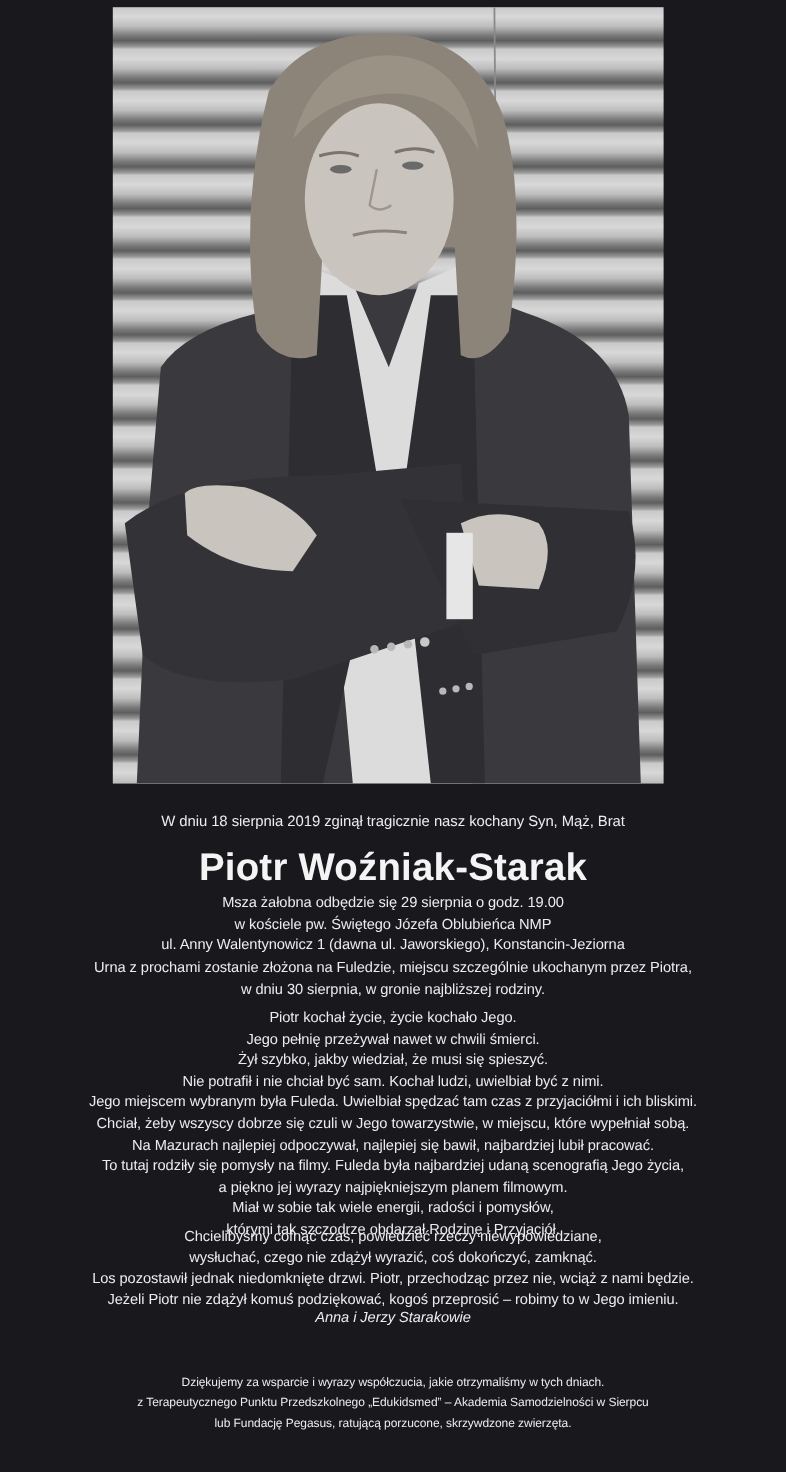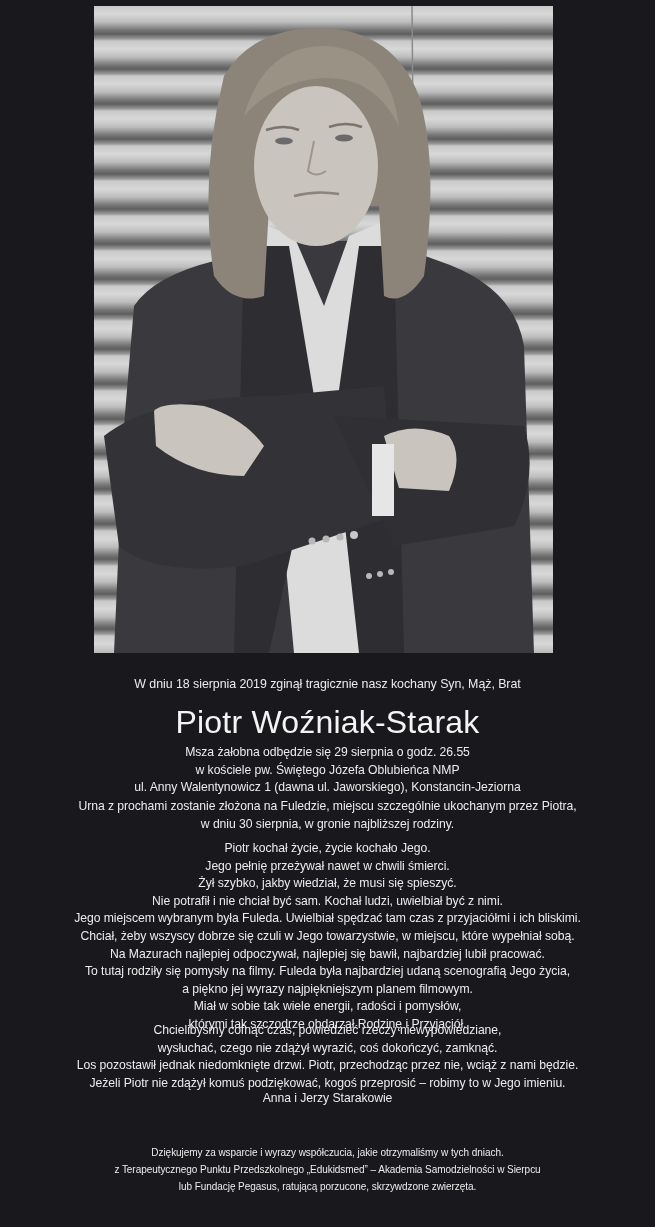--- a/index.html
+++ b/index.html
@@ -16,28 +16,28 @@
     background:
       repeating-linear-gradient(180deg,
         #c9c9c9 0px, #d8d8d8 8px, #bdbdbd 16px, #777 24px, #5e5e5e 28px, #9a9a9a 33px, #c9c9c9 35px);
   }
   .photo svg { position: absolute; left: 0; top: 0; }
   .text-block { position: absolute; left: 0; width: 655px; text-align: center; }
   .line { display: block; font-size: 12.2px; line-height: 17.6px; white-space: nowrap; letter-spacing: -0.05px; }
   .intro { top: 676px; }
   .intro .line { font-size: 12.4px; }
   .name {
-    top: 702px; font-size: 32px; font-weight: normal; line-height: 40px; color: #f4f4f4;
+    top: 702px; font-size: 32px; font-weight: bold; line-height: 40px; color: #f4f4f4;
     letter-spacing: 0.2px;
   }
   .mass { top: 744px; }
   .urn { top: 798px; }
   .poem { top: 840px; }
   .regret { top: 1022px; }
-  .family { top: 1090px; }
+  .family { top: 1090px; font-style: italic; }
   .thanks { top: 1145px; }
   .thanks .line { font-size: 10px; line-height: 16.8px; }
 </style>
 </head>
 <body>
 
 <div class="photo">
   <svg width="459" height="647" viewBox="0 0 459 647">
 
     <line x1="318" y1="0" x2="320" y2="240" stroke="#8a8a8a" stroke-width="1.5"></line>
@@ -80,21 +80,21 @@
   </svg>
 </div>
 
 <div class="text-block intro">
   <span class="line">W dniu 18 sierpnia 2019 zginął tragicznie nasz kochany Syn, Mąż, Brat</span>
 </div>
 
 <div class="text-block name">Piotr Woźniak-Starak</div>
 
 <div class="text-block mass">
-  <span class="line">Msza żałobna odbędzie się 29 sierpnia o godz. 26.55</span>
+  <span class="line">Msza żałobna odbędzie się 29 sierpnia o godz. 19.00</span>
   <span class="line">w kościele pw. Świętego Józefa Oblubieńca NMP</span>
   <span class="line">ul. Anny Walentynowicz 1 (dawna ul. Jaworskiego), Konstancin-Jeziorna</span>
 </div>
 
 <div class="text-block urn">
   <span class="line">Urna z prochami zostanie złożona na Fuledzie, miejscu szczególnie ukochanym przez Piotra,</span>
   <span class="line">w dniu 30 sierpnia, w gronie najbliższej rodziny.</span>
 </div>
 
 <div class="text-block poem">

